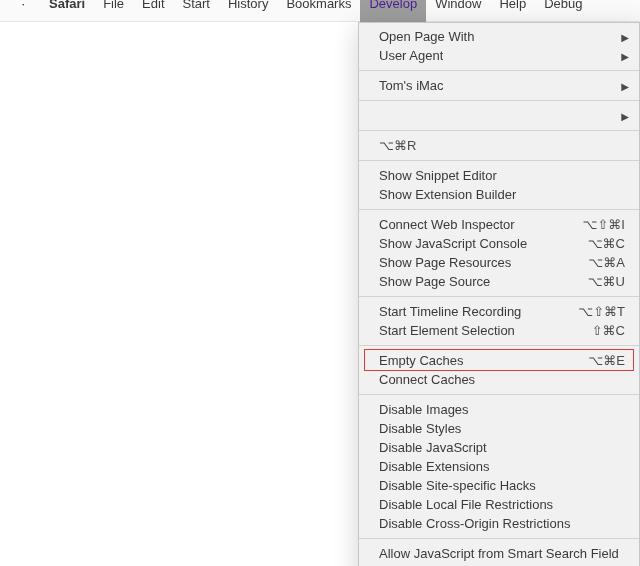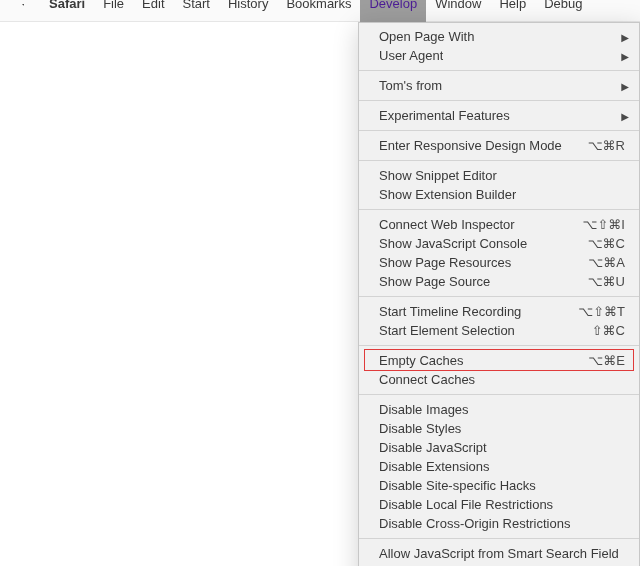--- a/index.html
+++ b/index.html
@@ -131,31 +131,29 @@
 <div class="mi">
       <span class="label">Open Page With</span>
       <span class="submenu-arrow">▶</span>
     </div>
     <div class="mi">
       <span class="label">User Agent</span>
       <span class="submenu-arrow">▶</span>
     </div>
     <hr class="sep">
     <div class="mi">
-      <span class="label">Tom's from</span>
-      <span class="submenu-arrow">▶</span>
-    </div>
-    <hr class="sep">
-    <div class="mi">
-      <span class="label">Experimental Features</span>
-      <span class="submenu-arrow">▶</span>
-    </div>
-    <hr class="sep">
-    <div class="mi">
-      <span class="label">Enter Responsive Design Mode</span>
+      <span class="label">Tom's iMac</span>
+      <span class="submenu-arrow">▶</span>
+    </div>
+    <hr class="sep">
+    <div class="mi">
+      <span class="submenu-arrow">▶</span>
+    </div>
+    <hr class="sep">
+    <div class="mi">
       <span class="shortcut">⌥⌘R</span>
     </div>
     <hr class="sep">
     <div class="mi">
       <span class="label">Show Snippet Editor</span>
     </div>
     <div class="mi">
       <span class="label">Show Extension Builder</span>
     </div>
     <hr class="sep">

